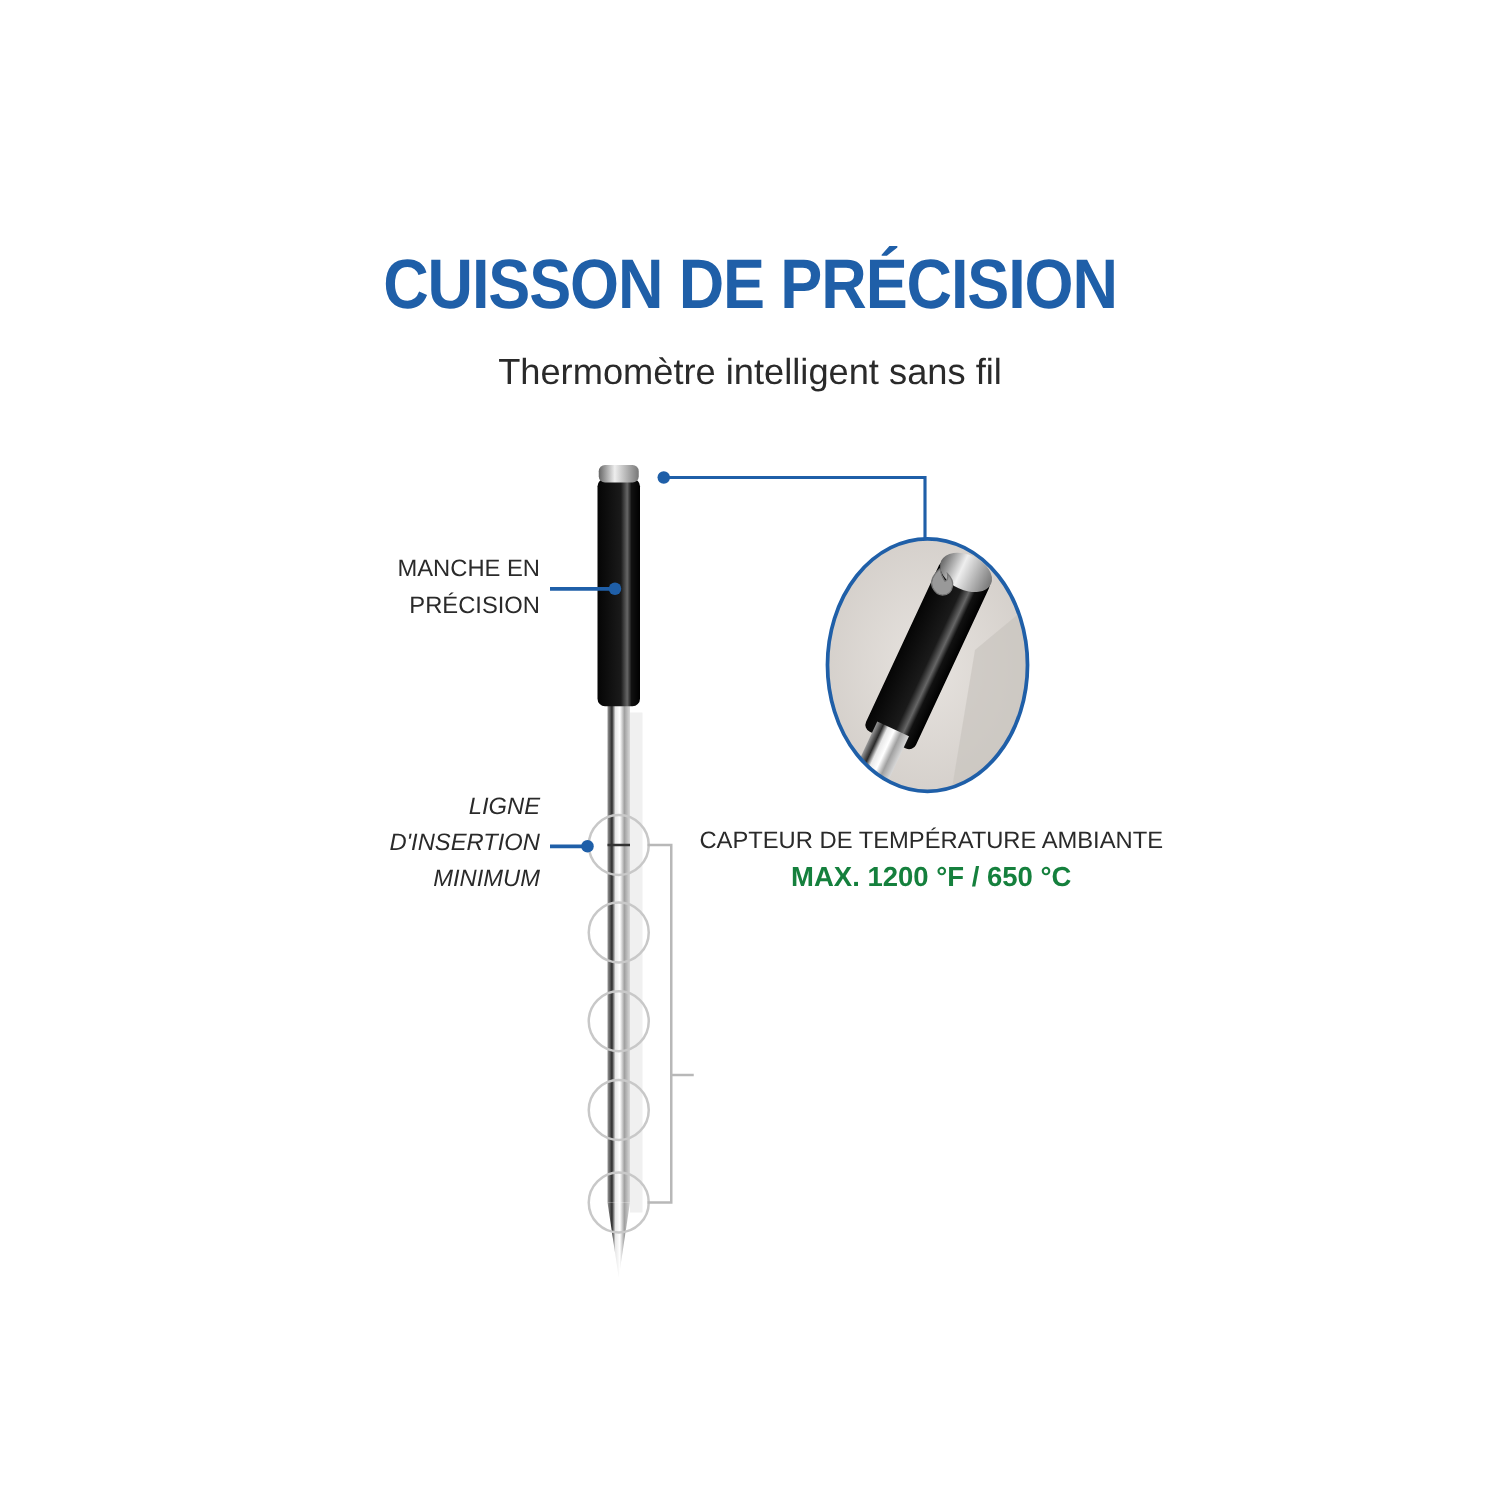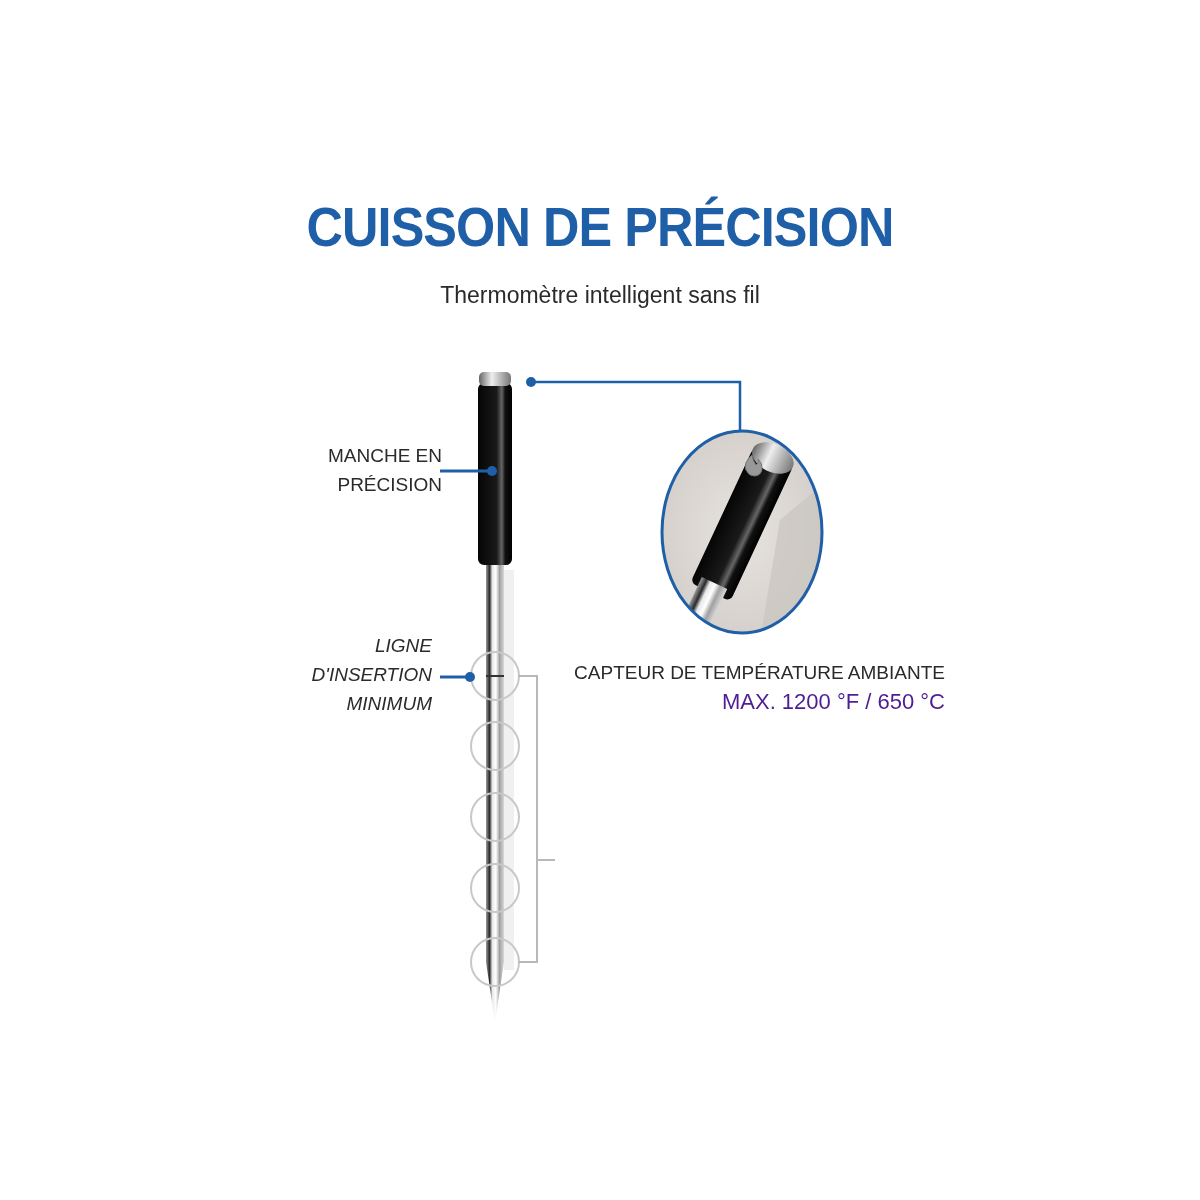--- a/index.html
+++ b/index.html
@@ -1,21 +1,21 @@
 <!DOCTYPE html>
 <html><head>
 <meta charset="utf-8">
 <style>
   html,body{margin:0;padding:0;background:#ffffff;}
   body{width:1200px;height:1200px;position:relative;overflow:hidden;font-family:"Liberation Sans","DejaVu Sans",sans-serif;}
   .title{position:absolute;left:0;width:1200px;top:194px;text-align:center;font-size:56px;font-weight:bold;color:#1f5fa8;letter-spacing:-1px;transform:scaleX(0.9);}
-  .subtitle{position:absolute;left:0;width:1200px;top:282px;text-align:center;font-size:23px;color:#2a2a2a;}
+  .subtitle{position:absolute;left:0;width:1200px;top:282px;text-align:center;font-size:29px;color:#2a2a2a;}
   .lbl{position:absolute;font-size:19px;color:#2a2a2a;line-height:29px;}
   .lbl-right{text-align:right;}
-  .blue{color:#4c1d95;font-weight:normal;font-size:22px;}
+  .blue{color:#15803d;font-weight:bold;font-size:22px;}
   svg.diagram{position:absolute;left:0;top:0;}
 </style>
 </head>
 <body>
 
 <div class="title">CUISSON DE PRÉCISION</div>
 <div class="subtitle">Thermomètre intelligent sans fil</div>
 
 <svg class="diagram" width="1200" height="1200" viewBox="0 0 1200 1200">
   <defs>
@@ -94,30 +94,30 @@
         <ellipse cx="744" cy="452" rx="22" ry="14" fill="url(#capG)"></ellipse>
       </g>
       <g>
         <path d="M752,455 q-9,8 -6,15 q3,6 8,6 q7,0 8,-7 q1,-5 -4,-10 q1,5 -2,6 q-3,-4 -4,-10z" fill="#999" stroke="#777" stroke-width="1"></path>
       </g>
     </g>
     <ellipse cx="742" cy="532" rx="80" ry="101" fill="none" stroke="#1f5fa8" stroke-width="3"></ellipse>
   </g>
 </svg>
 
-<div class="lbl lbl-right" style="left:280px;top:441px;width:162px;">
+<div class="lbl lbl-right" style="left:270px;top:441px;width:162px;">
   <div>MANCHE EN</div>
   <div>PRÉCISION</div>
 </div>
 
 <div class="lbl lbl-right" style="left:250px;top:631px;width:182px;font-style:italic;">
   <div>LIGNE</div>
   <div>D'INSERTION</div>
   <div>MINIMUM</div>
 </div>
 
-<div class="lbl" style="left:545px;top:658px;width:400px;text-align:right;">
+<div class="lbl" style="left:545px;top:658px;width:400px;text-align:center;">
   <div>CAPTEUR DE TEMPÉRATURE AMBIANTE</div>
   <div class="blue">MAX. 1200 °F / 650 °C</div>
 </div>
 
 <div class="lbl" style="left:566px;top:812px;width:300px;">
 </div>
 
 </body></html>

